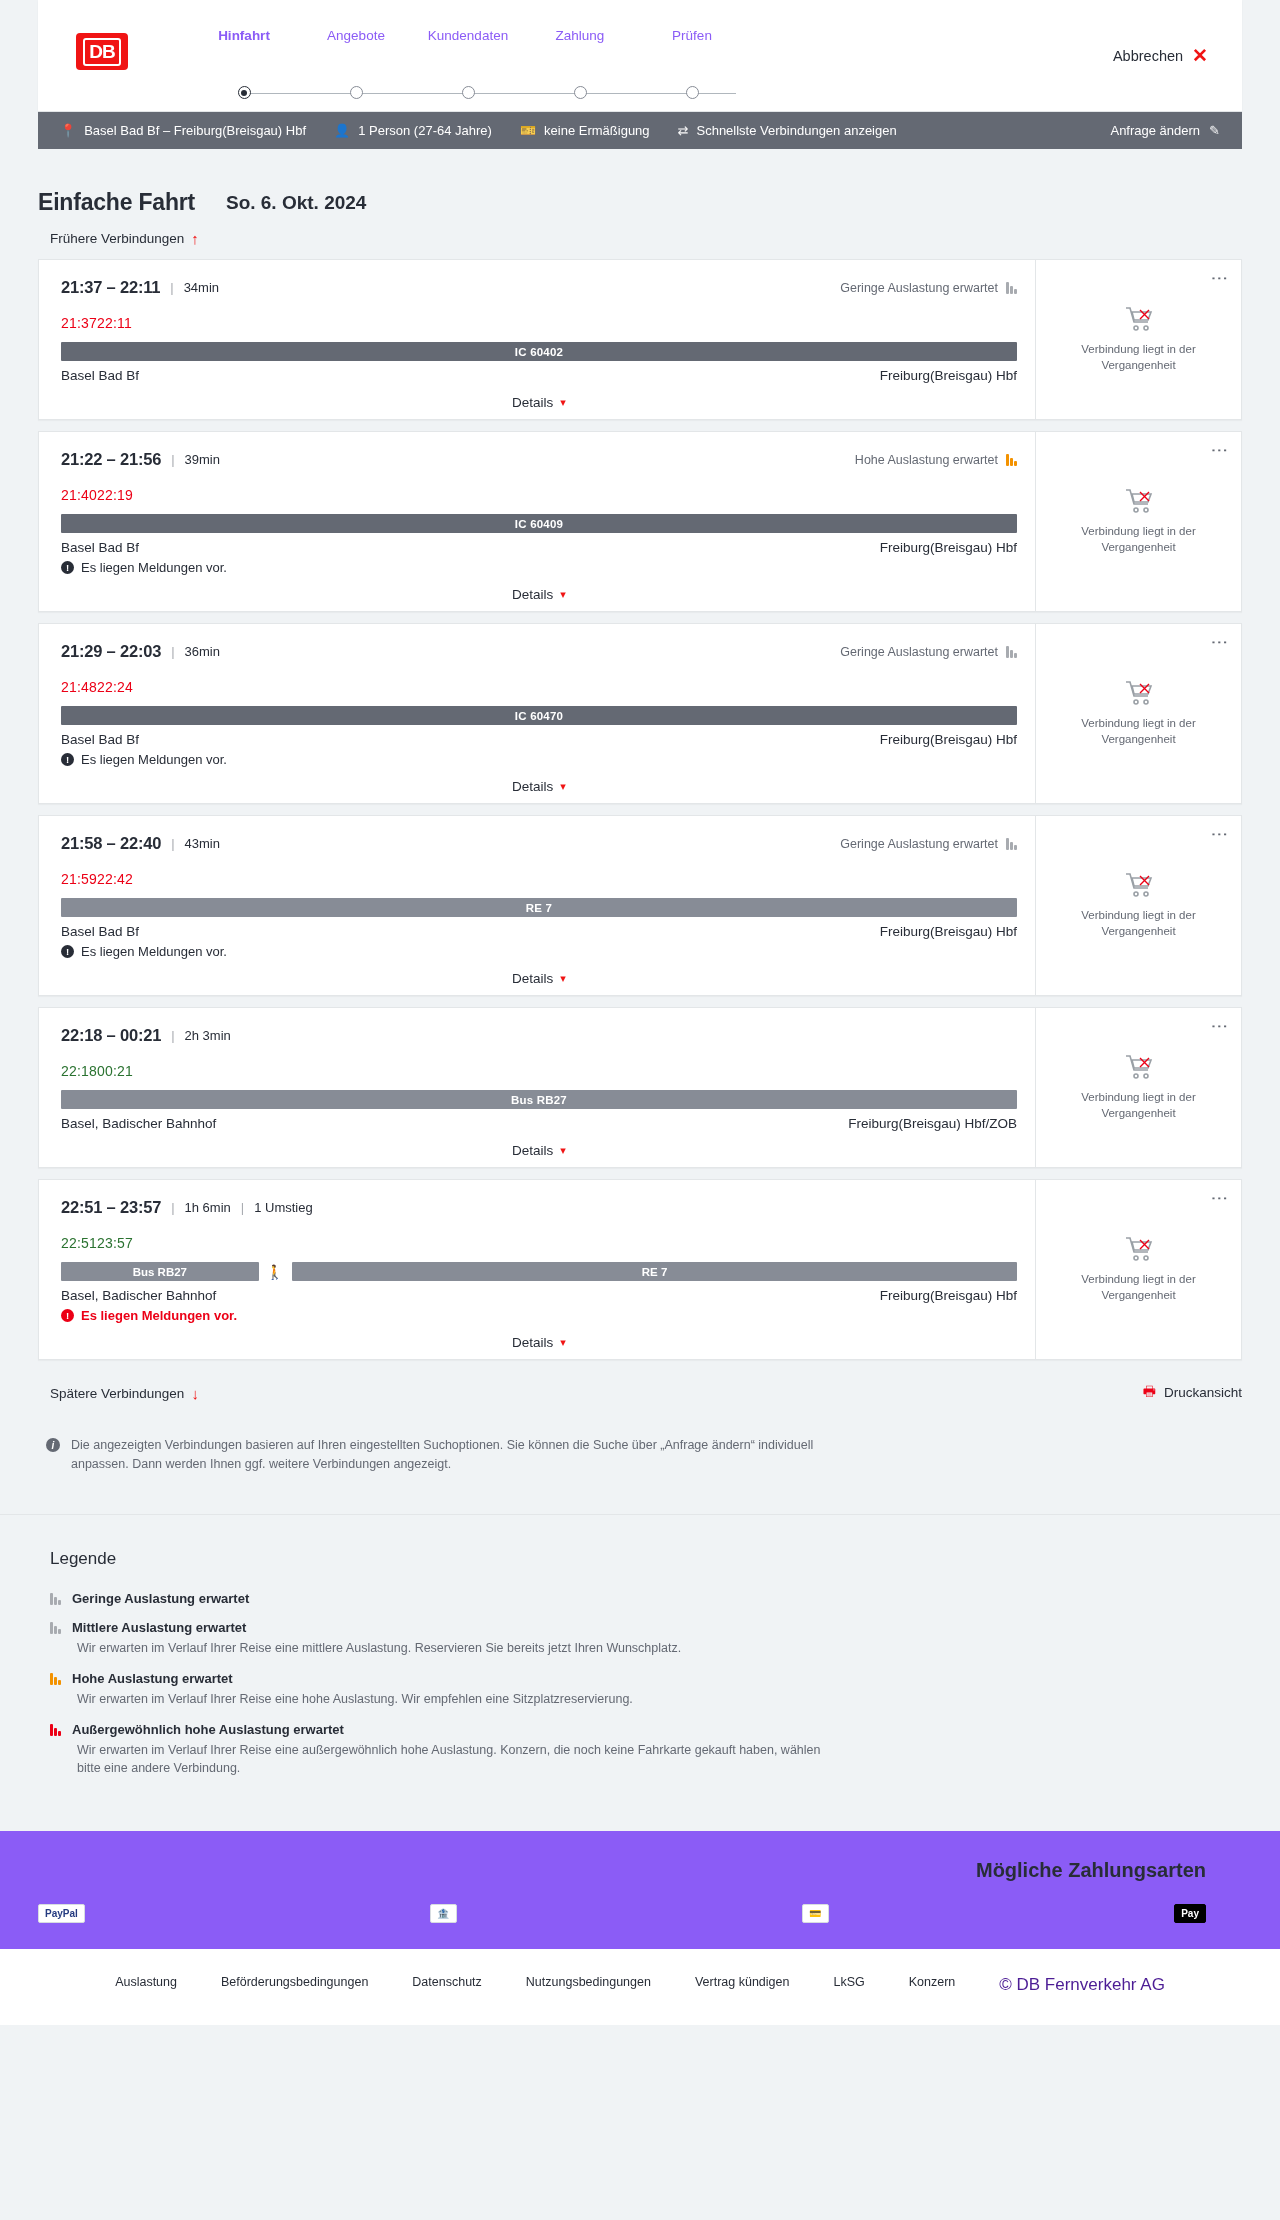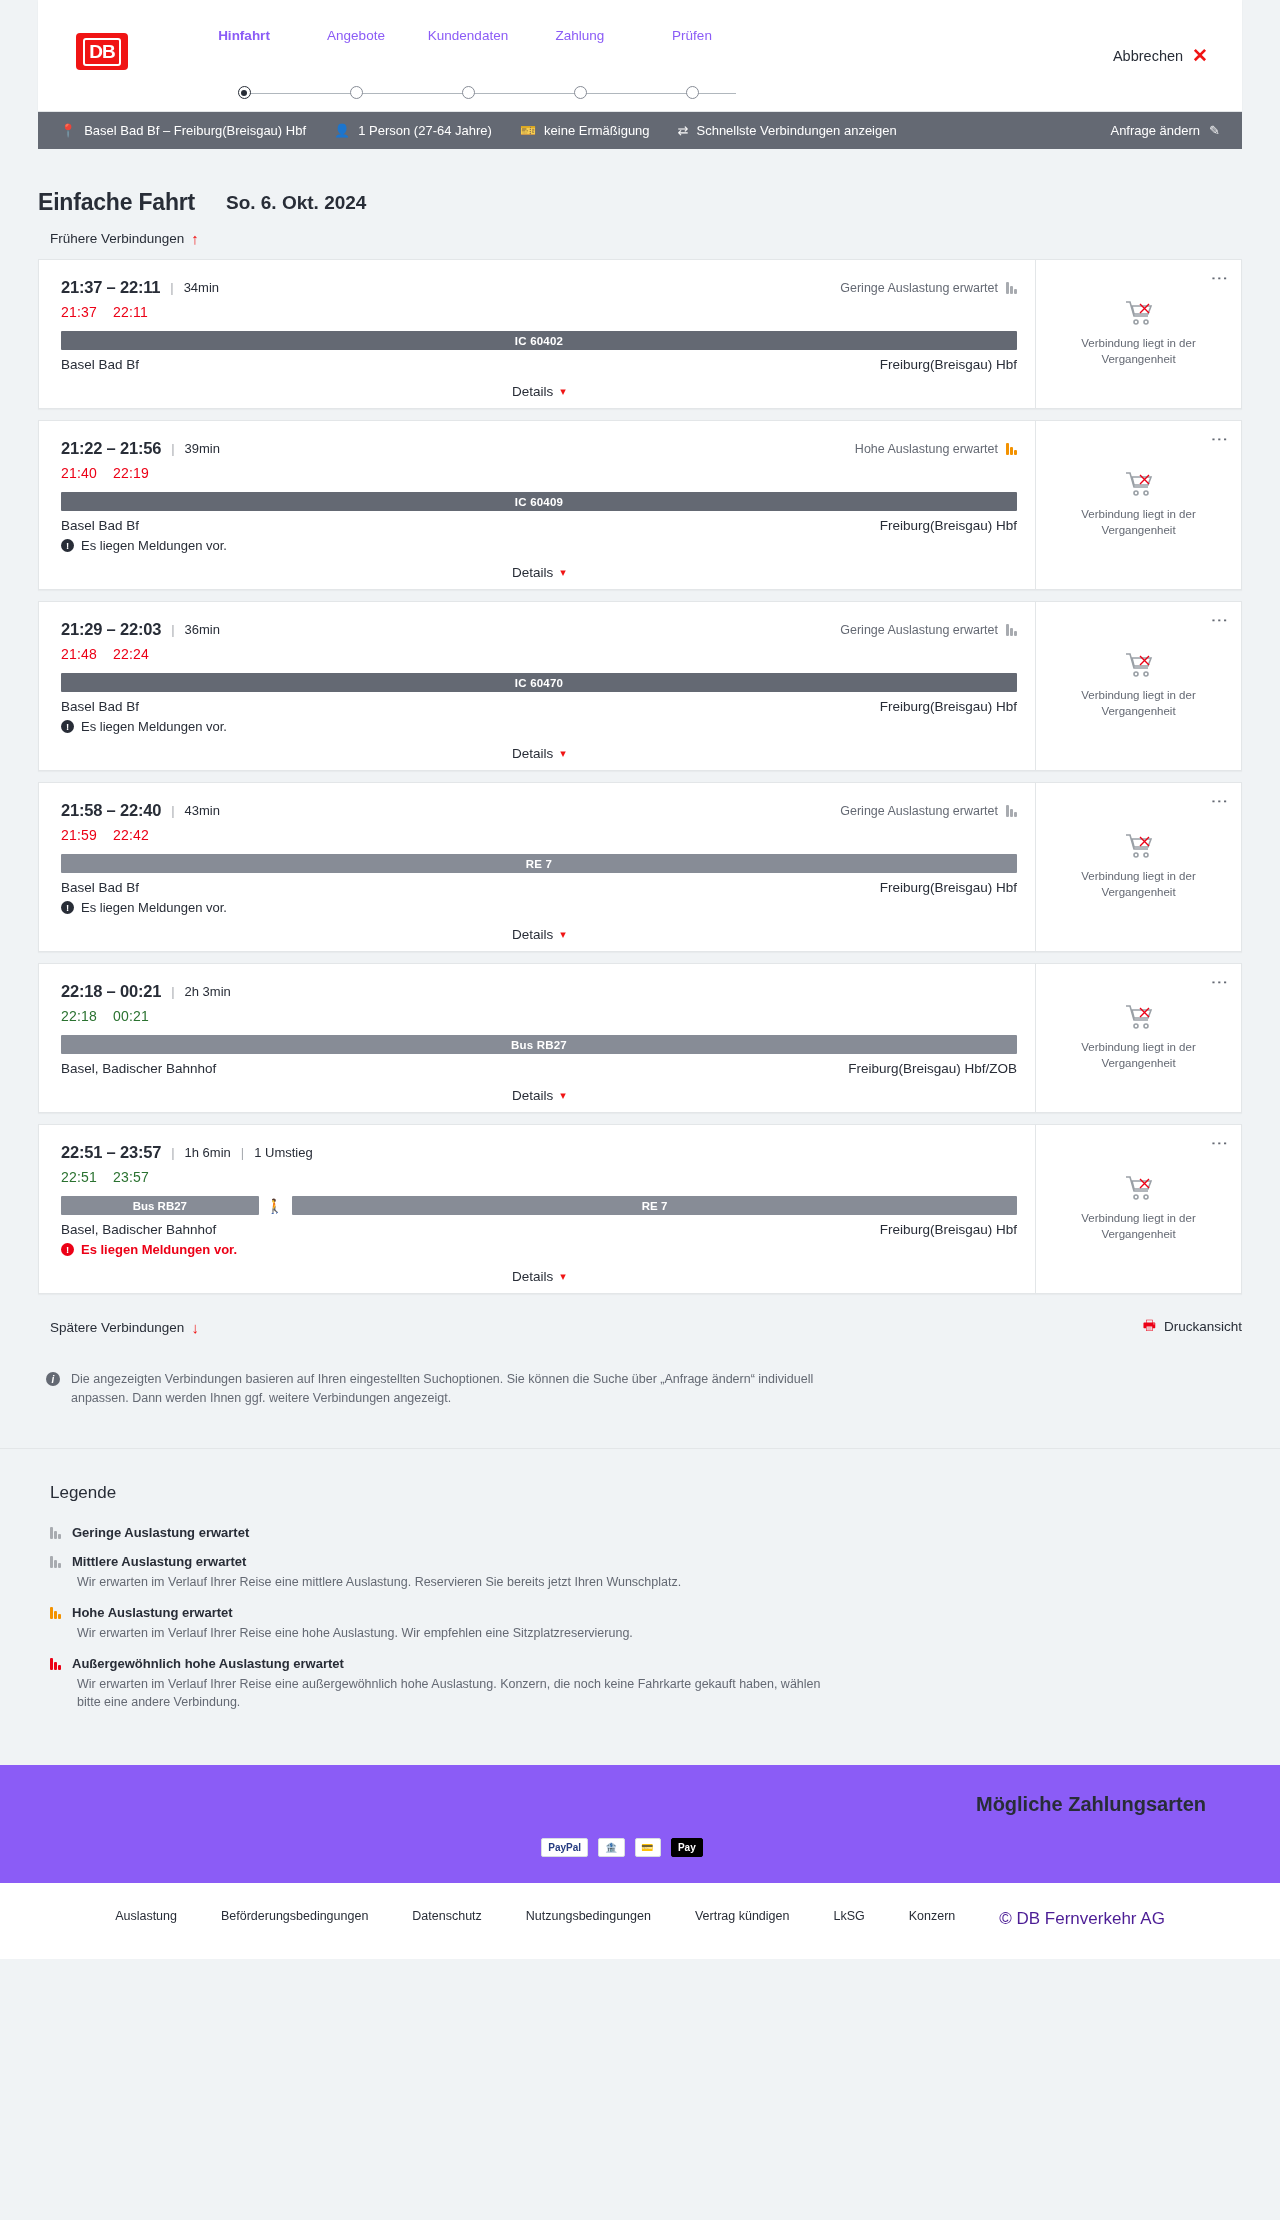--- a/index.html
+++ b/index.html
@@ -119,21 +119,21 @@
   }
 
   .row1 { display:flex; align-items:center; }
   .times { font-size:16.5px; font-weight:bold; letter-spacing:-.2px; }
   .sep { color:#a8abb0; margin:0 10px; font-size:13px; }
   .dur { font-size:13px; color:#282d37; }
   .occ {
     margin-left:auto; display:flex; align-items:center; gap:8px;
     font-size:12.5px; color:#646973;
   }
-  .row2 { margin-top:7px; font-size:14px; display:flex; gap:16px; }
+  .row2 { margin-top:18px; font-size:14px; display:flex; }
   .rt { color:#ec0016; font-weight:normal; font-size:14px; letter-spacing:.2px;}
   .rt.ontime { color:#2a7230; }
 
   .trainbar {
     margin-top:11px; height:19px; background:#878c96;
     display:flex; align-items:center; justify-content:center;
     color:#fff; font-size:11.5px; font-weight:bold; letter-spacing:.2px;
     border-radius:1px;
   }
   .trainbar.dark { background:#646973; }
@@ -194,21 +194,21 @@
   
   .legend-sec { background:#f0f3f5; border-top:1px solid #e3e6e8; padding:34px 50px 40px 38px; }
   .legend-sec h2 { font-size:17px; font-weight:normal; margin:0 0 22px 12px; color:#282d37; }
   .leg-item { margin:0 0 14px 12px; }
   .leg-head { display:flex; align-items:center; gap:11px; font-size:13px; font-weight:bold; }
   .leg-desc { font-size:12.5px; color:#646973; margin:4px 0 0 27px; line-height:1.45; max-width:760px; }
 
   
   .pay-sec { background:#8b5cf6; padding:28px 38px 26px 38px; }
   .pay-title { text-align:right; font-size:20px; font-weight:bold; margin-right:36px; }
-  .pay-icons { display:flex; justify-content:center; gap:10px; margin-top:22px; margin-right:36px; align-items:center;}
+  .pay-icons { display:flex; justify-content:space-between; gap:10px; margin-top:22px; margin-right:36px; align-items:center;}
   .pay-chip {
     height:19px; background:#fff; border:1px solid #d7dce1; border-radius:2px;
     display:flex; align-items:center; justify-content:center; padding:0 6px;
     font-size:10px; font-weight:bold;
   }
   .pay-chip.paypal { color:#253b80; }
   .pay-chip.apple { background:#000; color:#fff; border-color:#000; font-size:10px; }
 
   
   footer { background:#fff; padding:26px 38px 30px 38px; }

